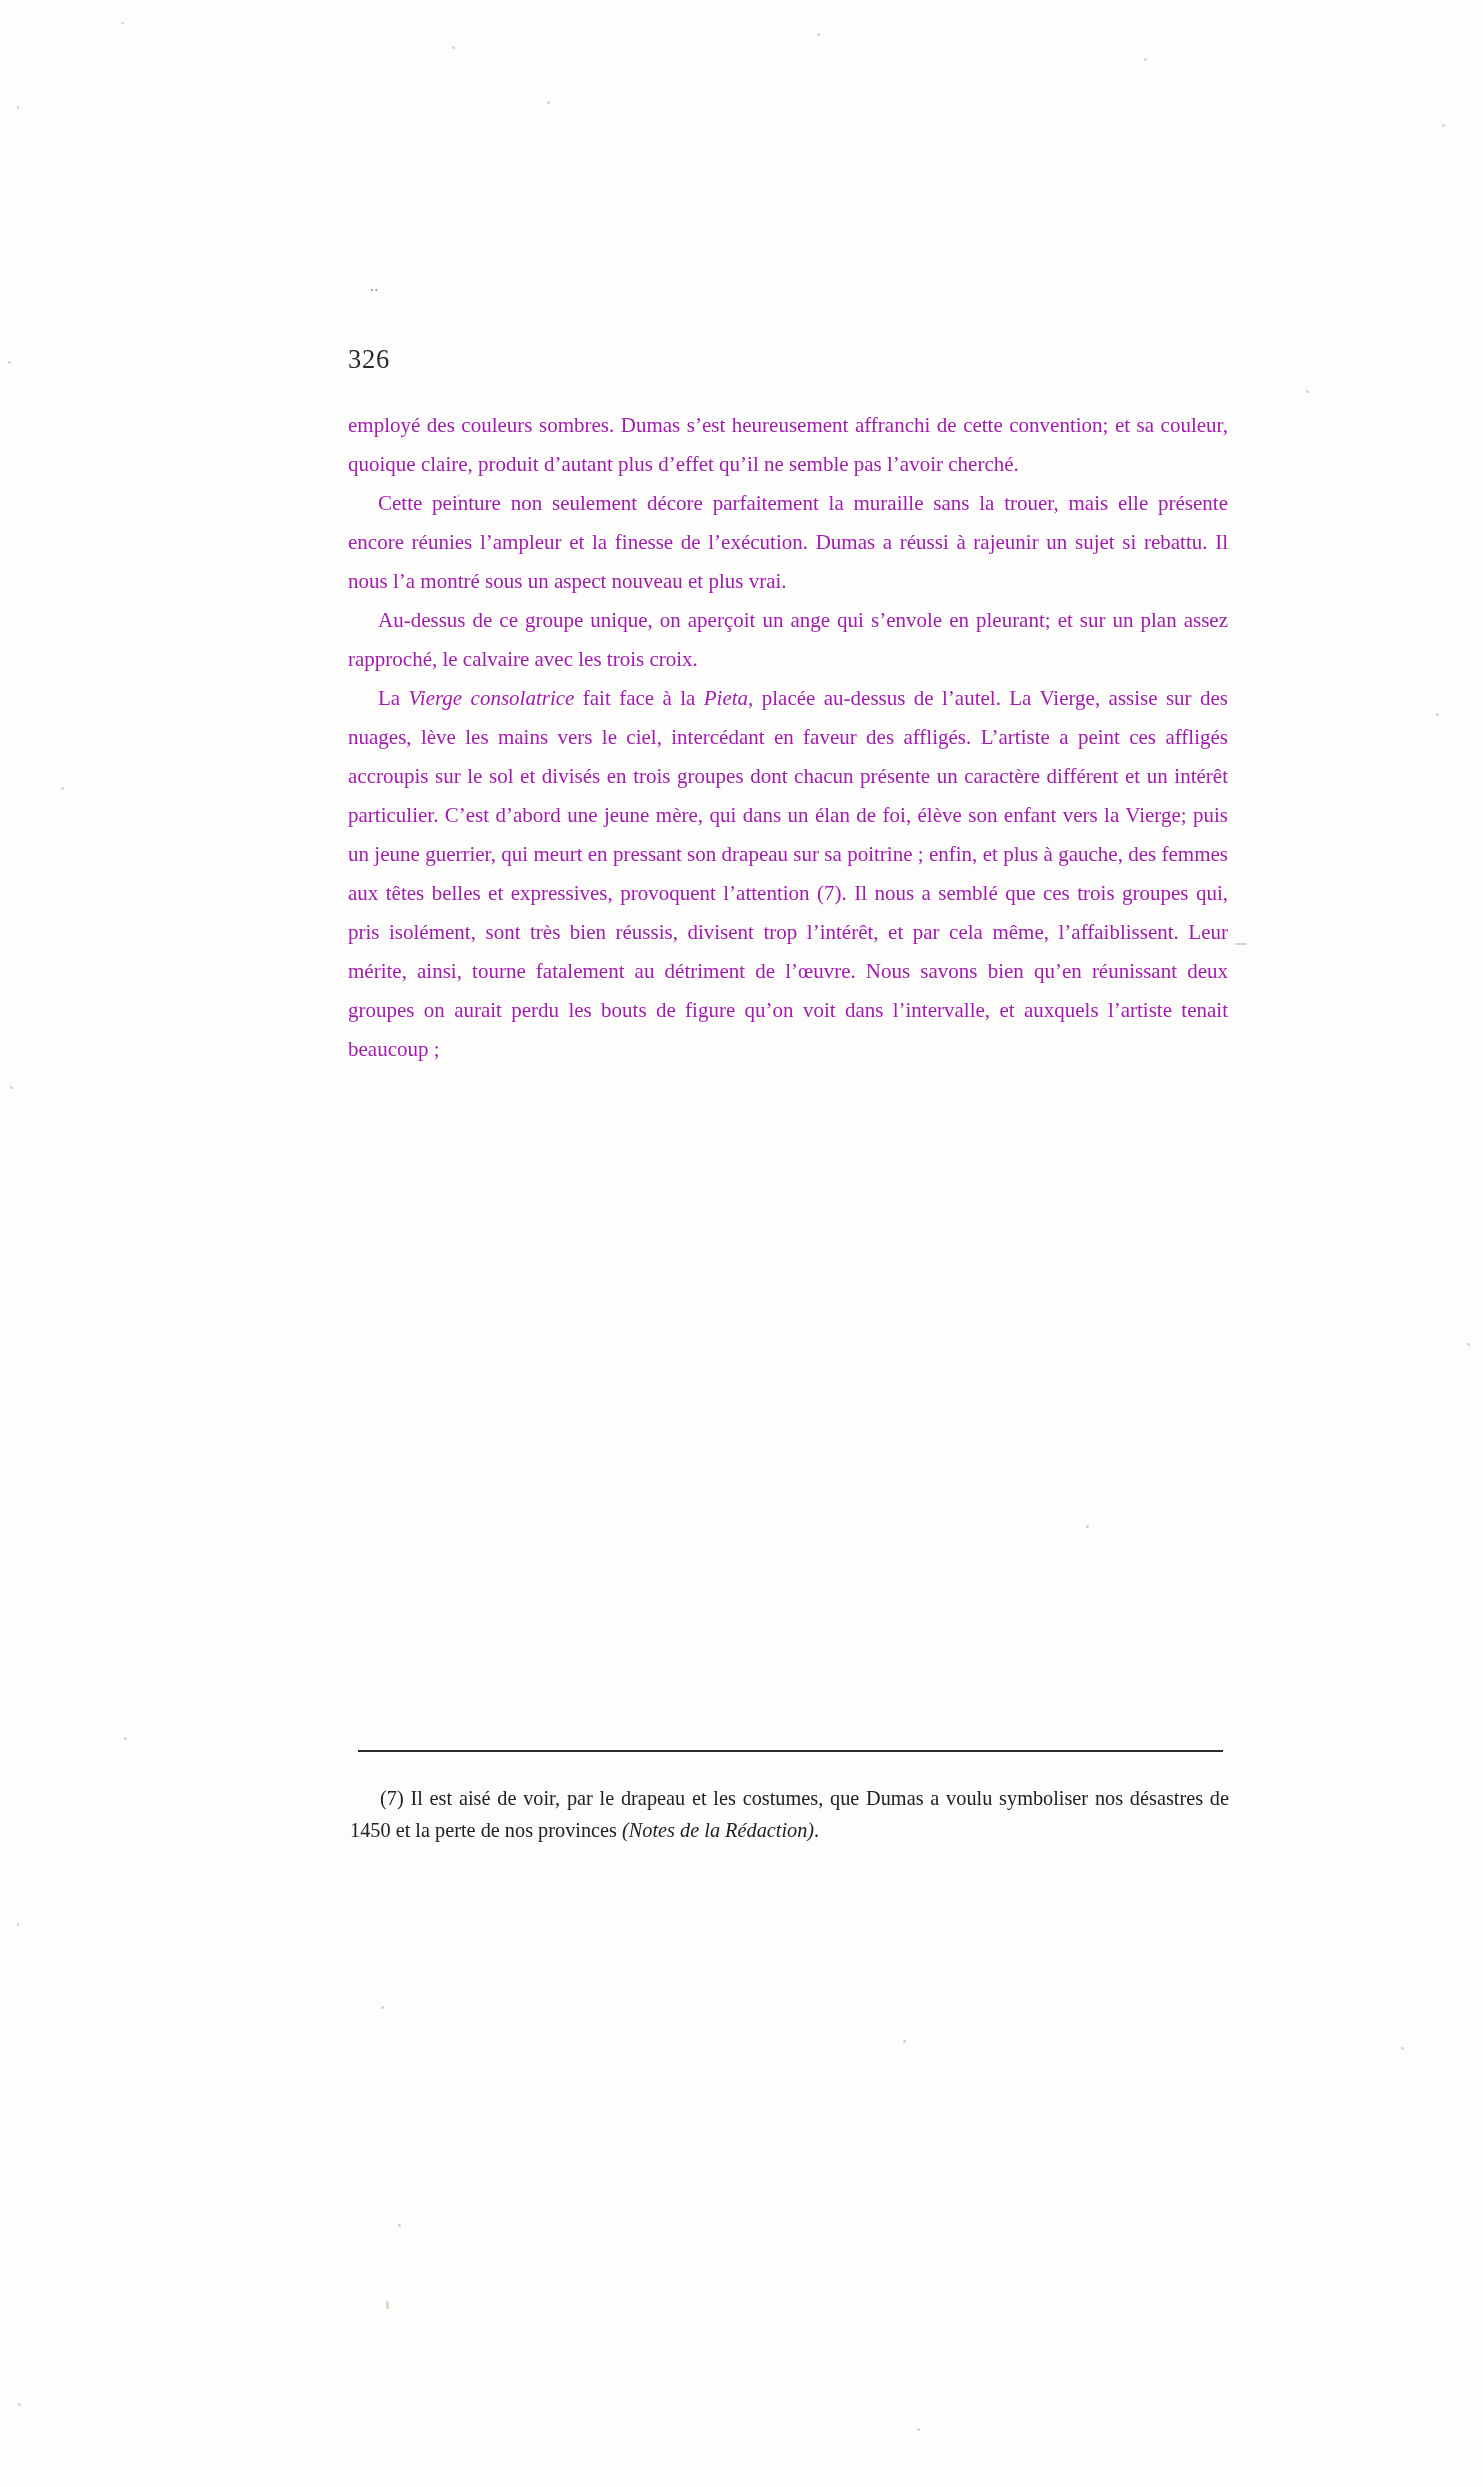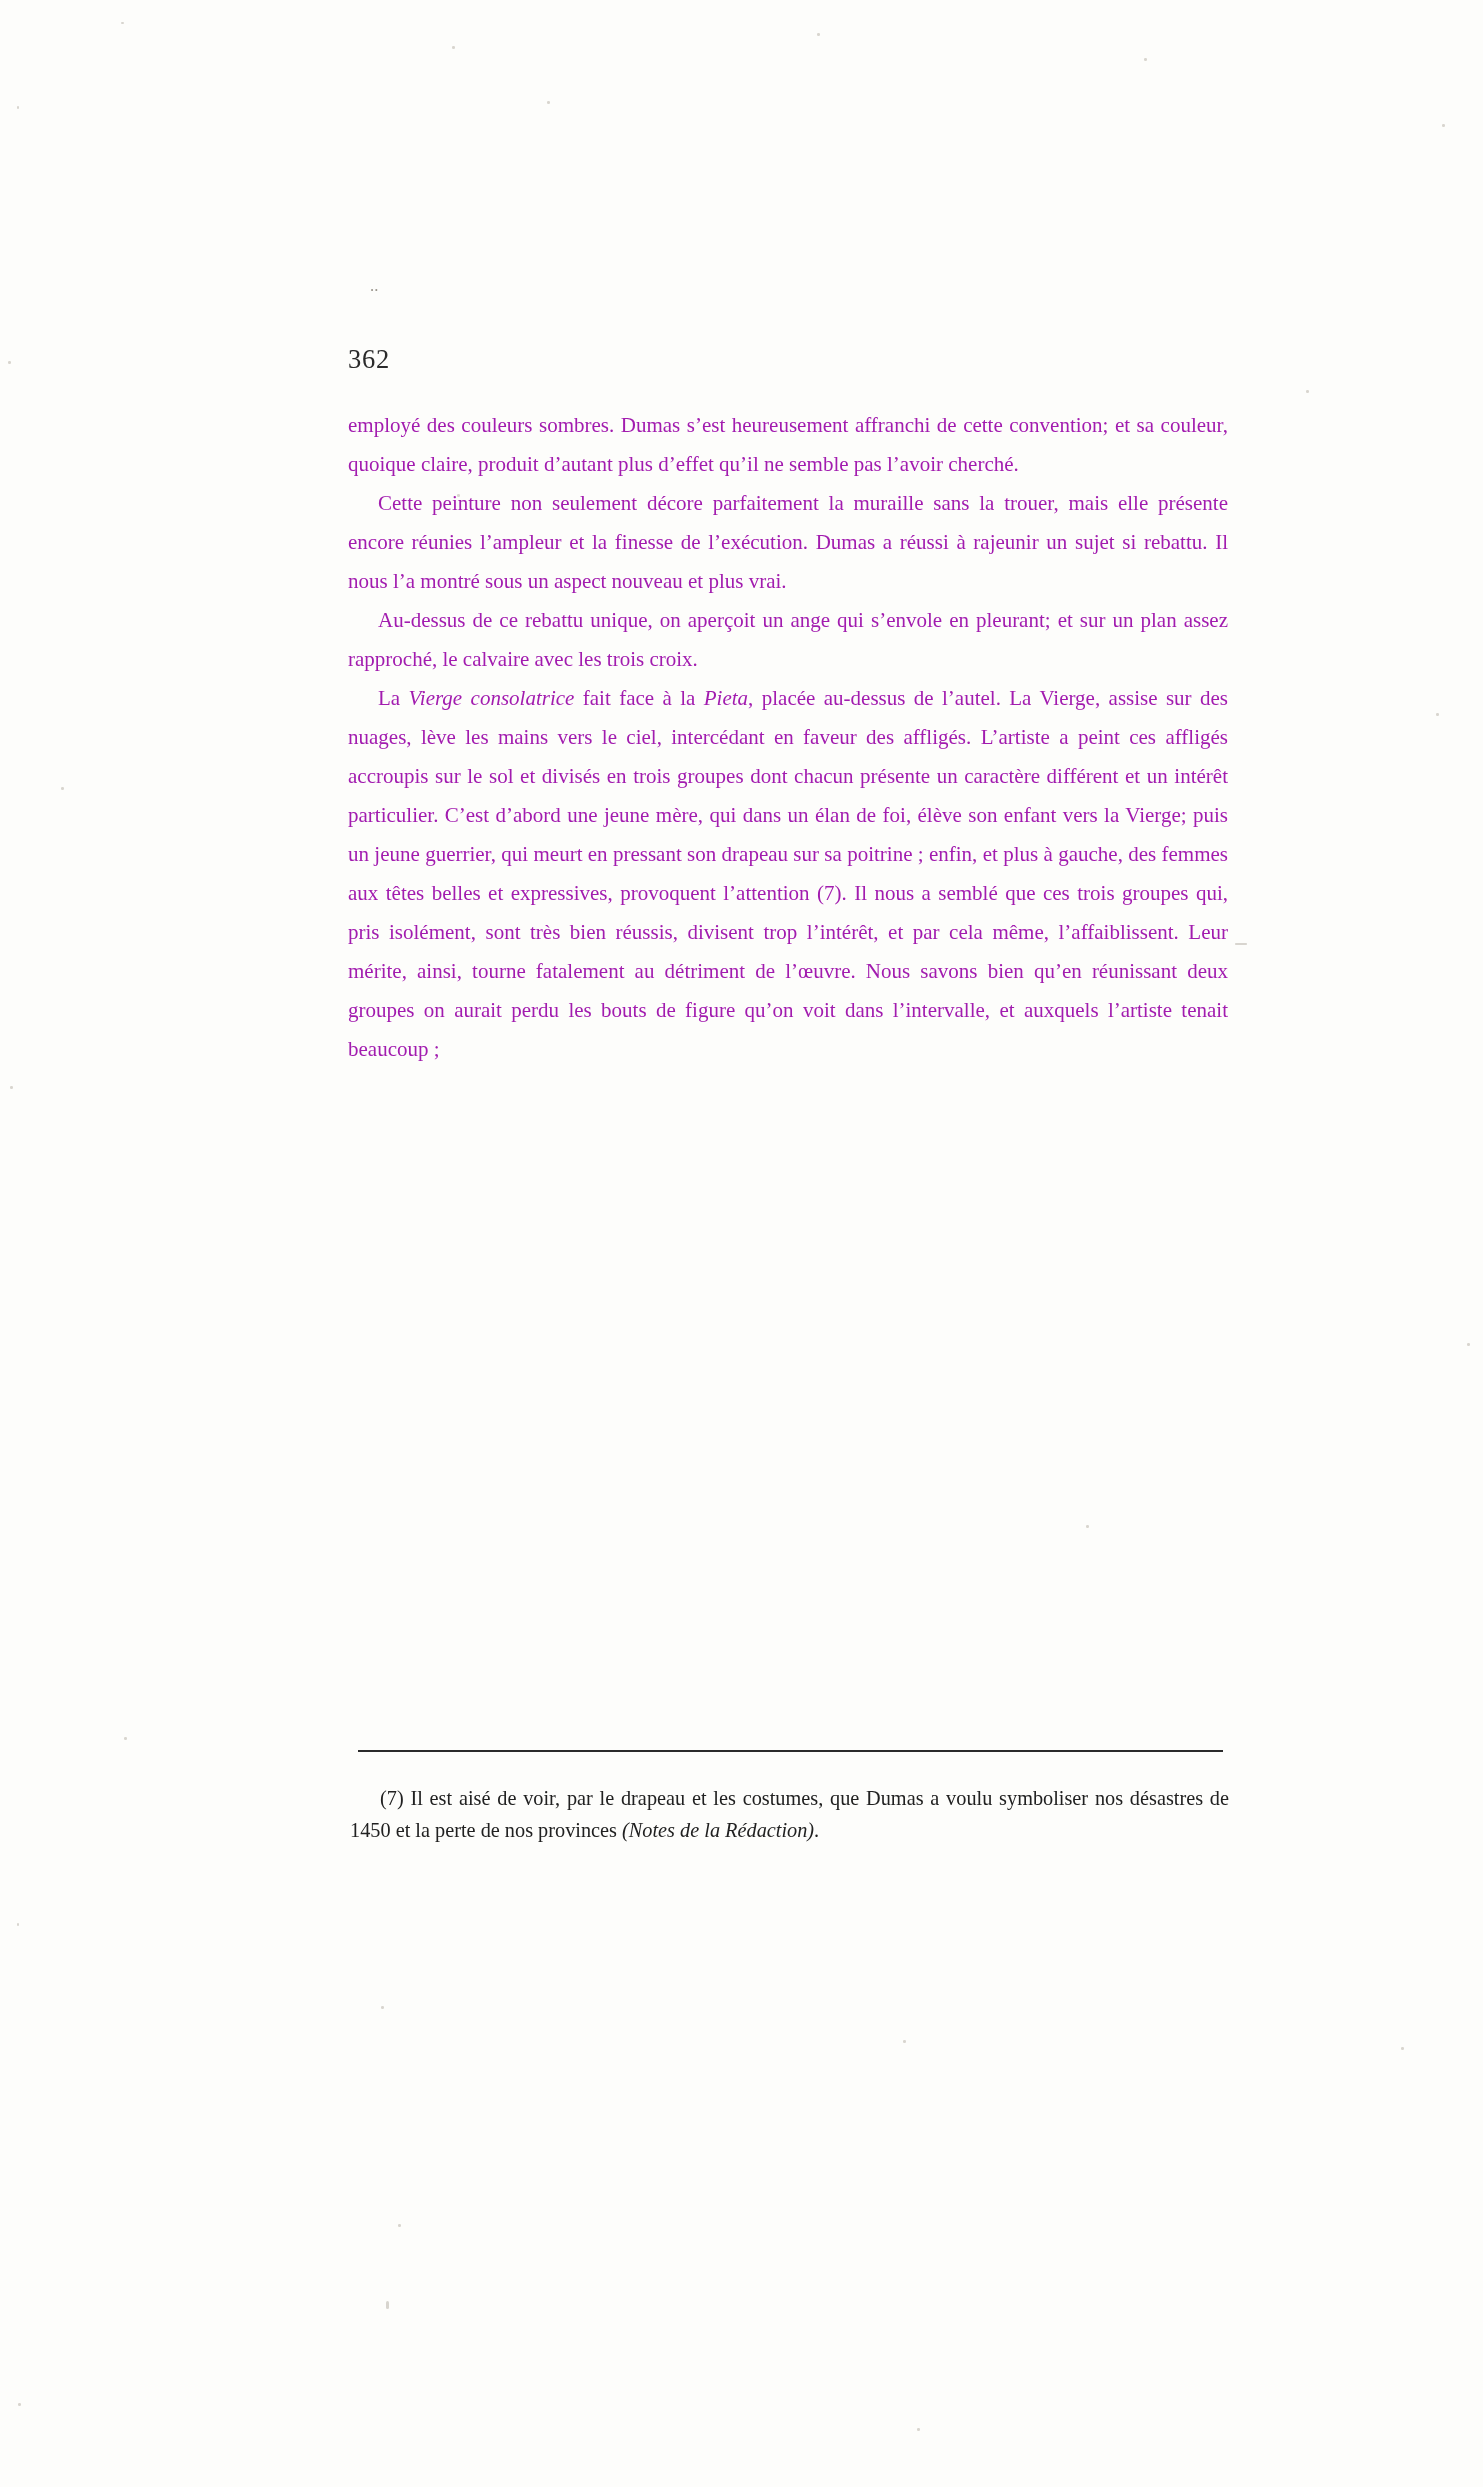--- a/index.html
+++ b/index.html
@@ -131,27 +131,27 @@
   <div class="speck" style="left:398px;top:2224px;width:2.5px;height:2.5px;"></div>
   <div class="speck" style="left:917px;top:2428px;width:2.5px;height:2.5px;"></div>
   <div class="speck" style="left:18px;top:2403px;width:2.5px;height:2.5px;"></div>
   <div class="speck" style="left:386px;top:2301px;width:3.3px;height:8.3px;border-radius:1.7px;"></div>
   <div class="speck" style="left:1086px;top:1525px;width:2.5px;height:2.5px;"></div>
   <div class="speck" style="left:1235px;top:943px;width:11.6px;height:1.7px;border-radius:0.8px;"></div>
 
   <div class="edge-mark" style="left:370px;top:278px;">..</div>
 
   <div class="header-row">
-    <div class="folio">362</div>
+    <div class="folio">326</div>
   </div>
 
   <div class="body-text" id="body-text">
       <p class="noindent"><span>employé des couleurs sombres. Dumas s’est heureusement affranchi de cette convention; et sa couleur, quoique claire, produit d’autant plus d’effet qu’il ne semble pas l’avoir cherché.</span></p>
       <p><span>Cette peinture non seulement décore parfaitement la muraille sans la trouer, mais elle présente encore réunies l’ampleur et la finesse de l’exécution. Dumas a réussi à rajeunir un sujet si rebattu. Il nous l’a montré sous un aspect nouveau et plus vrai.</span></p>
-      <p><span>Au-dessus de ce rebattu unique, on aperçoit un ange qui s’envole en pleurant; et sur un plan assez rapproché, le calvaire avec les trois croix.</span></p>
+      <p><span>Au-dessus de ce groupe unique, on aperçoit un ange qui s’envole en pleurant; et sur un plan assez rapproché, le calvaire avec les trois croix.</span></p>
       <p><span>La </span><i>Vierge consolatrice</i><span> fait face à la </span><i>Pieta</i><span>, placée au-dessus de l’autel. La Vierge, assise sur des nuages, lève les mains vers le ciel, intercédant en faveur des affligés. L’artiste a peint ces affligés accroupis sur le sol et divisés en trois groupes dont chacun présente un caractère différent et un intérêt particulier. C’est d’abord une jeune mère, qui dans un élan de foi, élève son enfant vers la Vierge; puis un jeune guerrier, qui meurt en pressant son drapeau sur sa poitrine ; enfin, et plus à gauche, des femmes aux têtes belles et expressives, provoquent l’attention (7). Il nous a semblé que ces trois groupes qui, pris isolément, sont très bien réussis, divisent trop l’intérêt, et par cela même, l’affaiblissent. Leur mérite, ainsi, tourne fatalement au détriment de l’œuvre. Nous savons bien qu’en réunissant deux groupes on aurait perdu les bouts de figure qu’on voit dans l’intervalle, et auxquels l’artiste tenait beaucoup ;</span></p>
     </div>
 
   <div class="rule"></div>
 
   <div class="footnote" id="footnote-block">
       <p><span>(7) Il est aisé de voir, par le drapeau et les costumes, que Dumas a voulu symboliser nos désastres de 1450 et la perte de nos provinces </span><i>(Notes de la Rédaction)</i><span>.</span></p>
     </div>
 
 </div>

